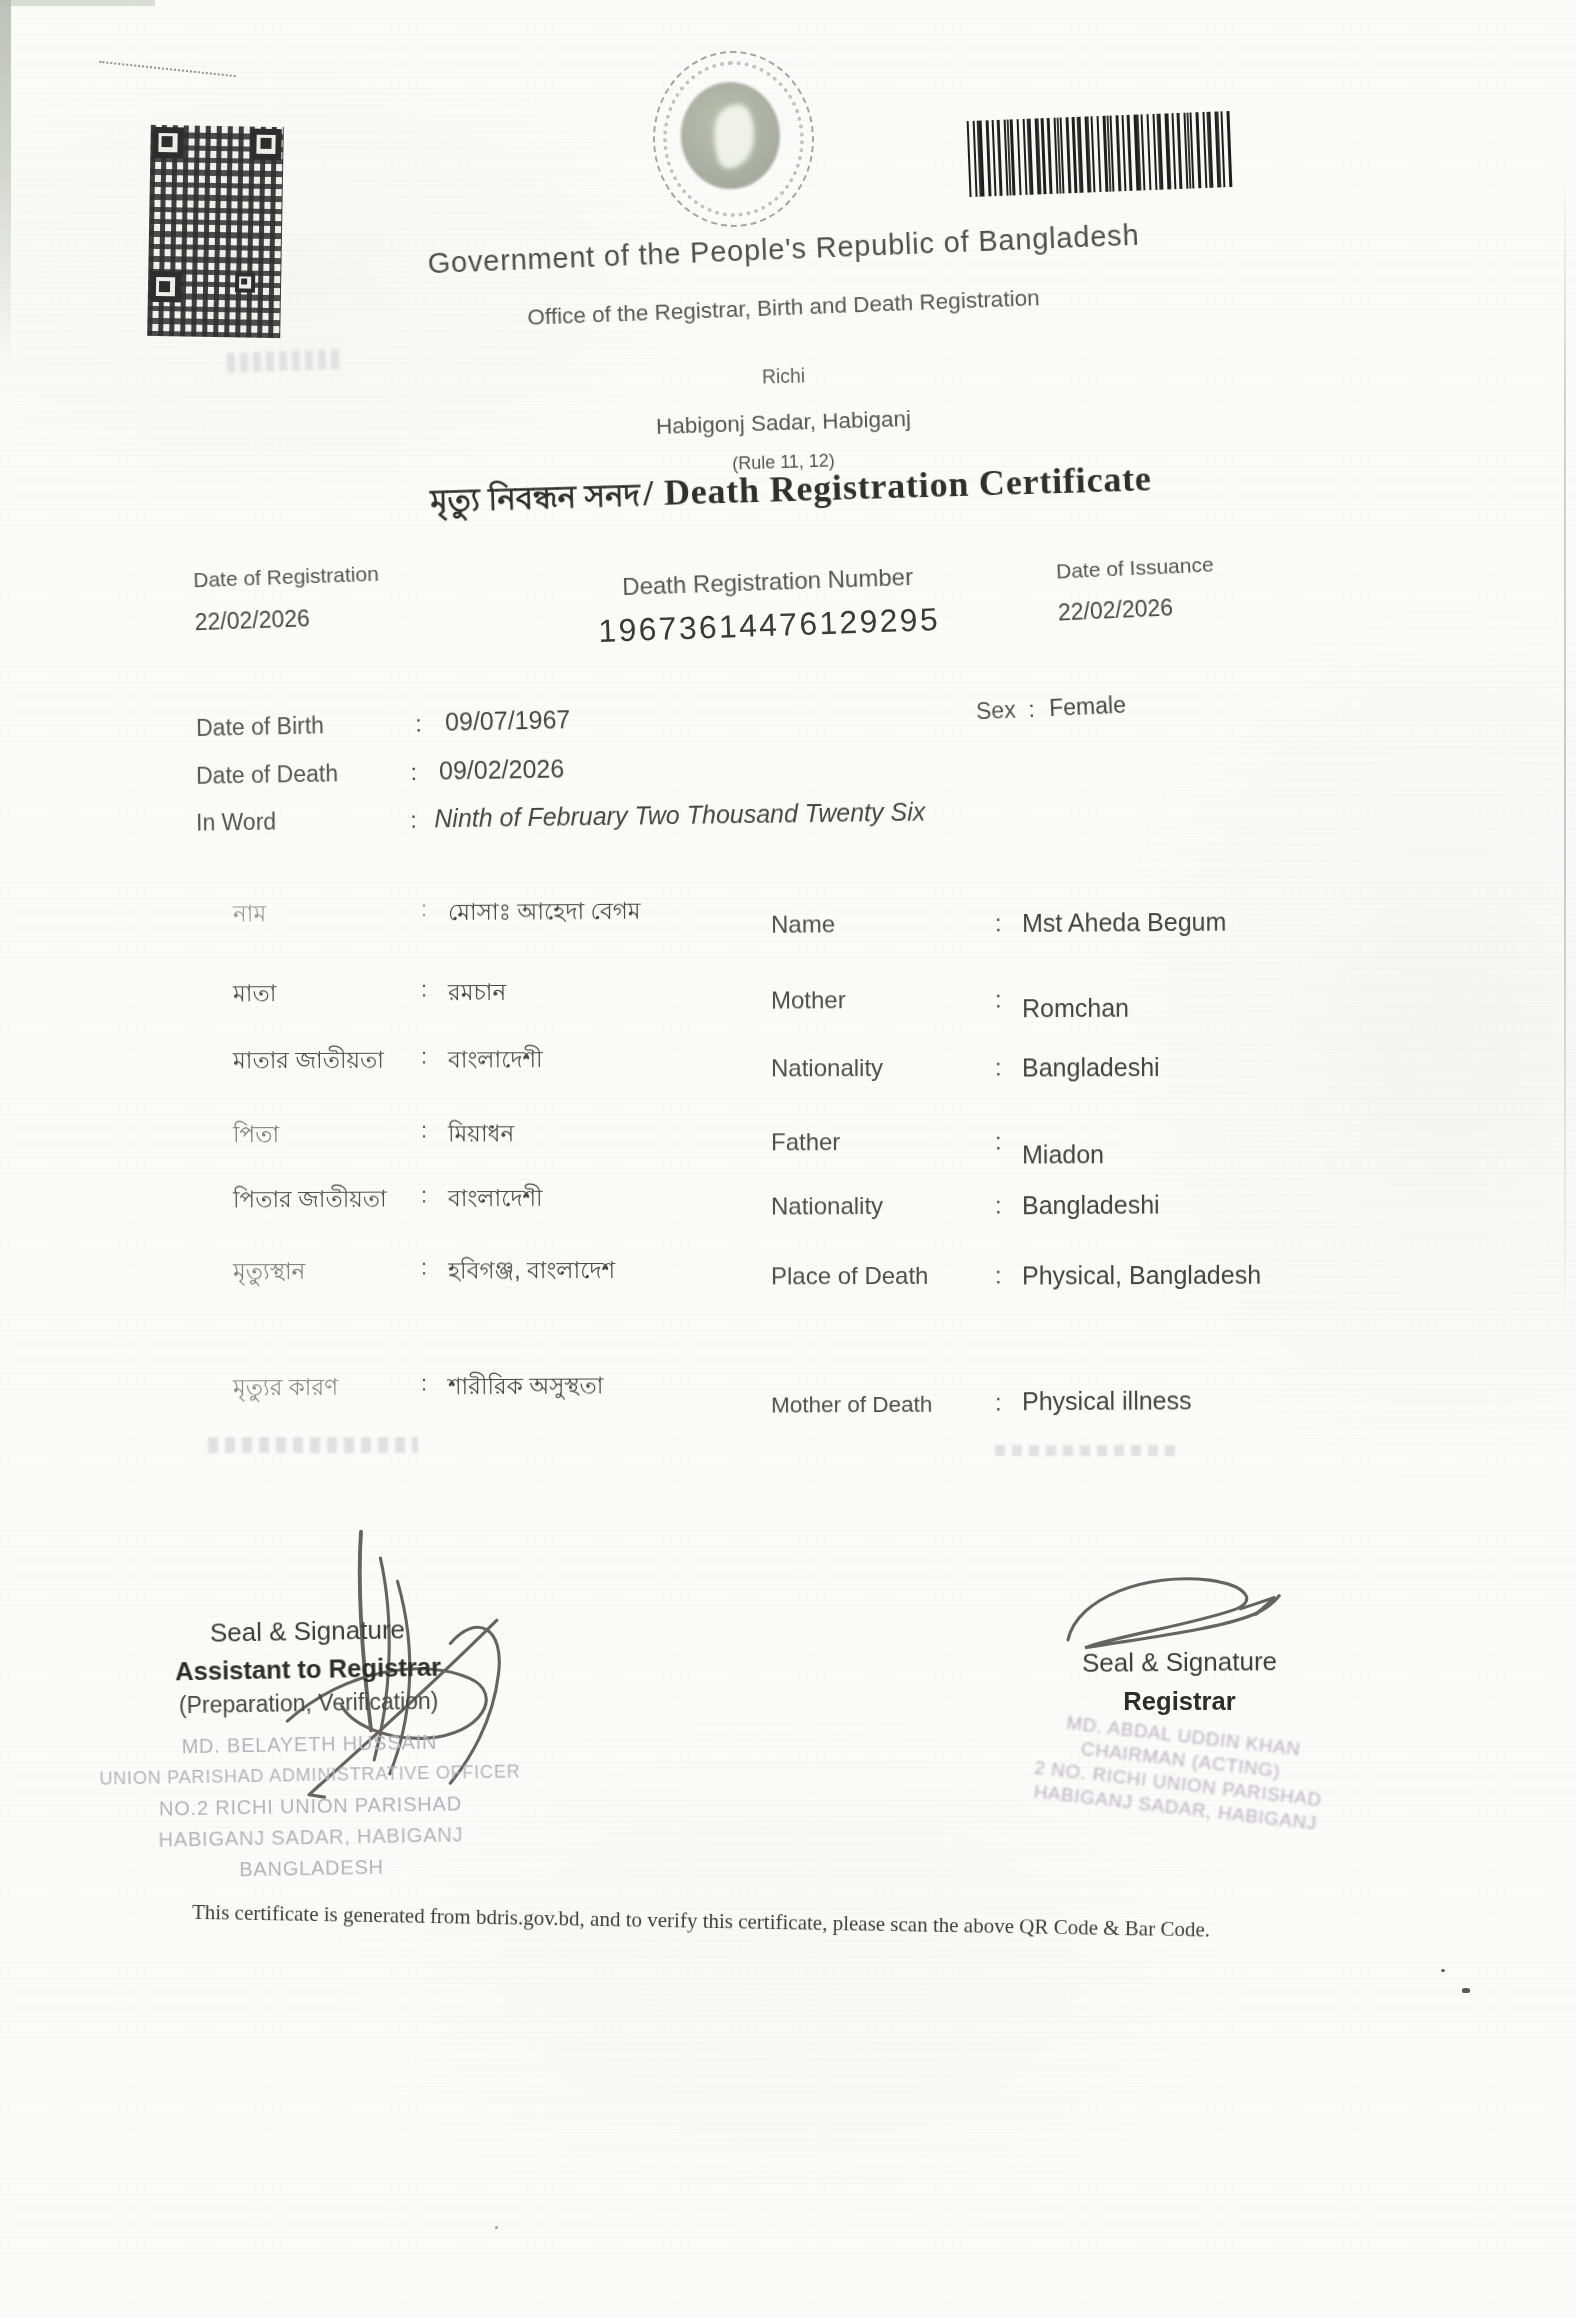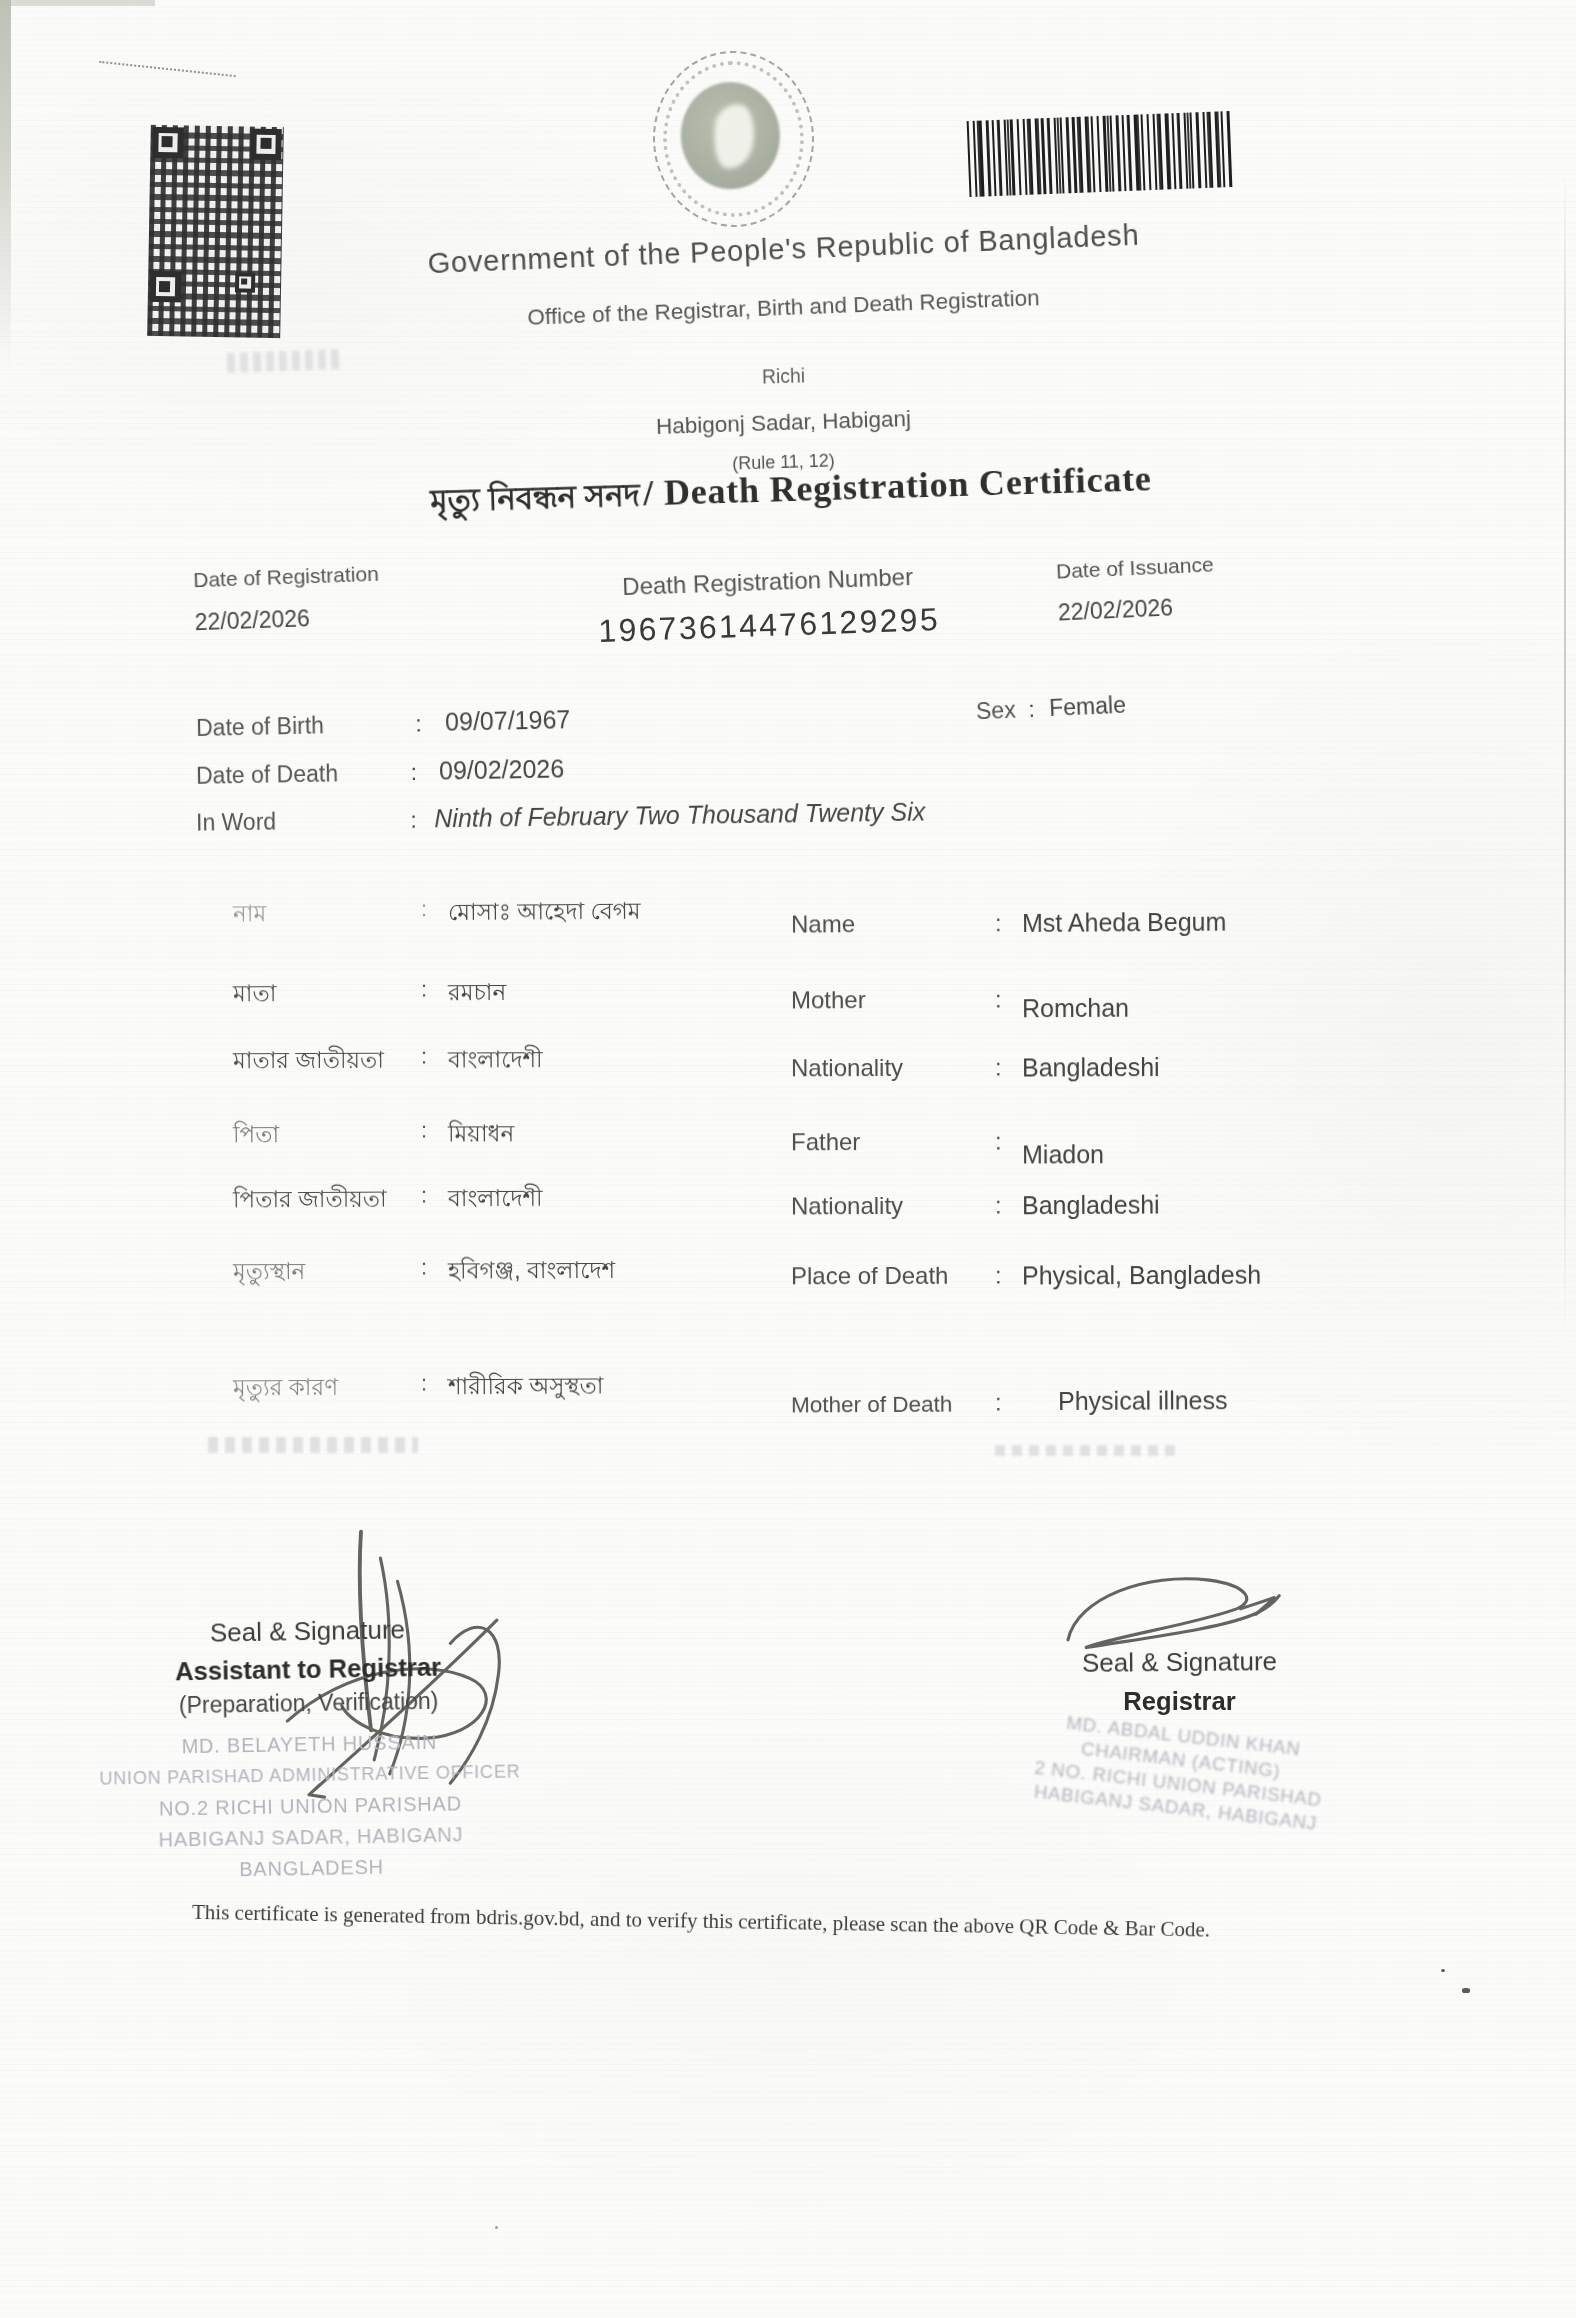--- a/index.html
+++ b/index.html
@@ -88,21 +88,21 @@
   .vrow .lbl{display:inline-block;font-size:23px;}
   .vrow .col{display:inline-block;font-size:23px;}
   .vrow .val{font-size:25px;}
   .sex{left:976px;top:695px;transform:rotate(-2.6deg);}
   .inword{font-style:italic;}
 
   .frow{left:221px;width:1319px;height:47px;}
   .frow .bn-l{position:absolute;left:0;top:0;font-size:23px;color:#4c4c4a;filter:blur(0.3px);margin-left:12px;}
   .frow .bn-c{position:absolute;left:200px;top:1.6px;font-size:22px;color:#5a5a58;}
   .frow .bn-v{position:absolute;left:227px;top:0;font-size:23px;color:#454543;filter:blur(0.3px);}
-  .frow .en-l{position:absolute;left:570px;font-size:24px;color:#4e4e4c;filter:blur(0.3px);}
+  .frow .en-l{position:absolute;left:550px;font-size:24px;color:#4e4e4c;filter:blur(0.3px);}
   .frow .en-c{position:absolute;left:774px;font-size:24px;color:#5a5a58;}
   .frow .en-v{position:absolute;left:801px;font-size:25px;color:#434341;filter:blur(0.2px);}
 
   .sig-block{width:435px;text-align:center;}
   .sig-cap{font-size:26px;color:#3d3d3b;filter:blur(0.2px);}
   .sig-role{font-size:25.6px;font-weight:bold;color:#2d2d2b;filter:blur(0.2px);}
   .sig-sub{font-size:23px;color:#454543;filter:blur(0.3px);}
   .stamp{font-size:20px;color:#b3b3bc;letter-spacing:0.8px;filter:blur(0.6px);line-height:31px;}
   .stamp2{font-size:18.6px;color:#b7b2bc;letter-spacing:0.8px;filter:blur(0.8px);line-height:24px;transform:rotate(6.5deg);}
   .sigsvg{position:absolute;stroke:#55544f;fill:none;stroke-linecap:round;opacity:.9;}
@@ -229,21 +229,21 @@
     <span class="en-l" style="top:11px;">Place of Death</span>
     <span class="en-c" style="top:11px;">:</span>
     <span class="en-v" style="top:11px;">Physical, Bangladesh</span>
   </div>
   <div class="abs frow" style="top:1366px;transform:rotate(-.3deg);">
     <span class="bn-l" style="opacity:.65;">মৃত্যুর কারণ</span>
     <span class="bn-c">:</span>
     <span class="bn-v">শারীরিক অসুস্থতা</span>
     <span class="en-l" style="top:26px;font-size:22.5px;">Mother of Death</span>
     <span class="en-c" style="top:23px;">:</span>
-    <span class="en-v" style="top:22px;margin-left:36px;">Physical illness</span>
+    <span class="en-v" style="top:22px;">Physical illness</span>
   </div>
   <div class="abs ghostbar" style="left:208px;top:1437px;width:210px;height:15.5px;"></div>
   <div class="abs ghostbar" style="left:995px;top:1445px;width:186px;height:11px;"></div>
 
   <svg class="sigsvg" style="left:194px;top:1527px;" width="334" height="295" viewBox="0 0 430 380">
     <path d="M215 6 C210 80, 218 180, 228 262" stroke-width="5"></path>
     <path d="M240 40 C258 120, 254 220, 232 300" stroke-width="4"></path>
     <path d="M262 70 C288 160, 280 250, 252 318" stroke-width="4"></path>
     <path d="M120 250 C200 180, 300 170, 355 195 C400 215, 370 268, 300 272 C240 275, 200 250, 190 230" stroke-width="4"></path>
     <path d="M390 120 C300 210, 220 280, 148 345 L162 332 M148 345 L168 348" stroke-width="4"></path>

